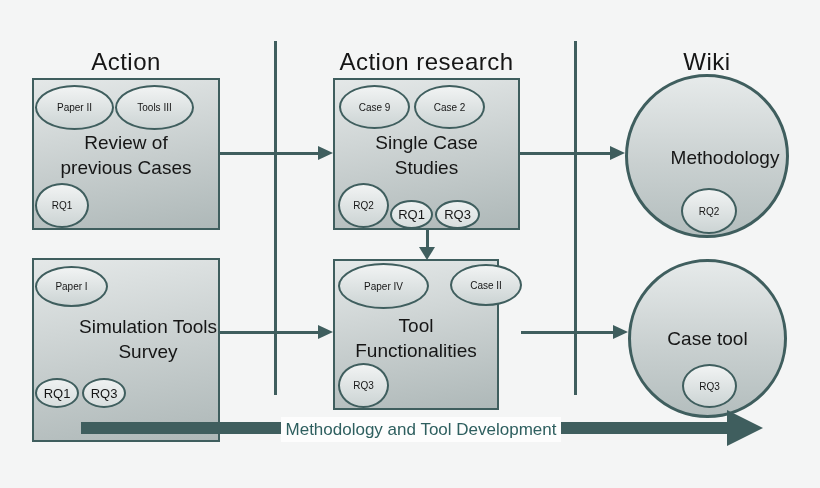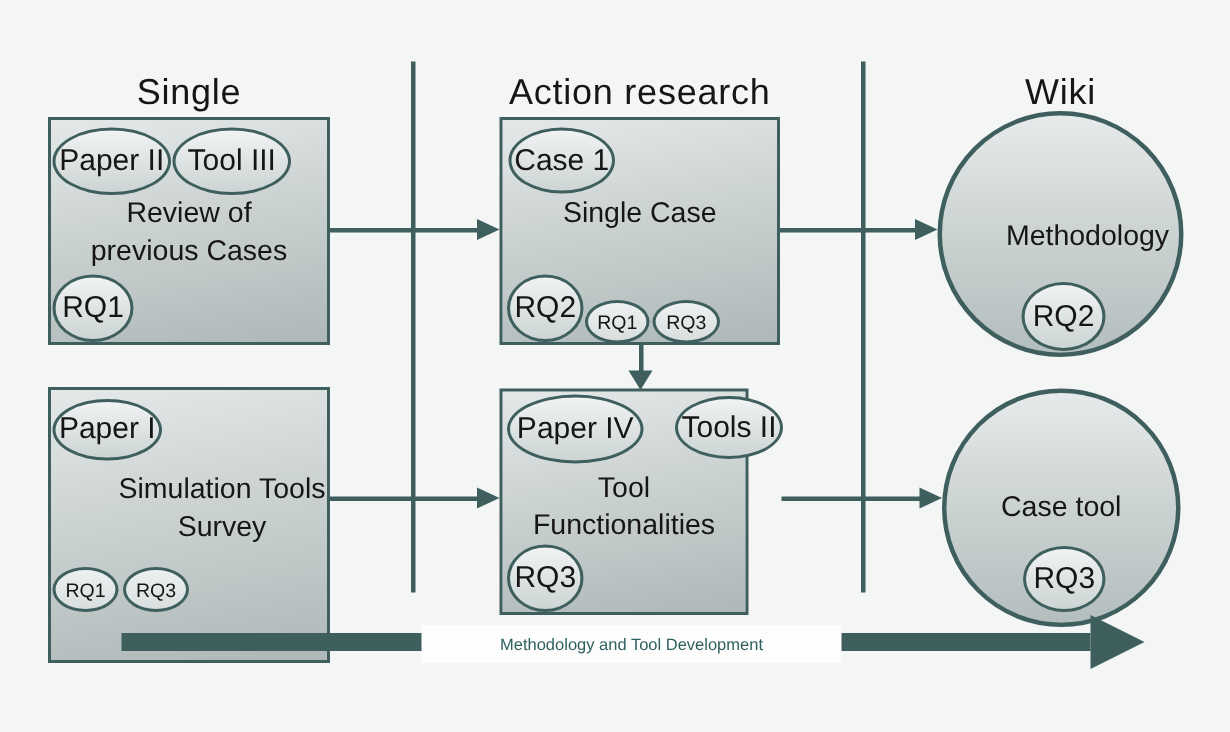--- a/index.html
+++ b/index.html
@@ -16,21 +16,21 @@
   .divider{position:absolute;width:3px;background:var(--stroke);}
 
   .node-box{position:absolute;border:2.5px solid var(--stroke);
     background:linear-gradient(170deg,#e4e8e8 0%,#c6cdcd 55%,#aeb8b8 100%);}
   .node-circle{position:absolute;border:3px solid var(--stroke);border-radius:50%;
     background:linear-gradient(180deg,#e6eaea 0%,#c9d0d0 55%,#b4bebe 100%);}
 
   .badge{position:absolute;border:2.5px solid var(--stroke);border-radius:50%;
     background:linear-gradient(180deg,#f1f3f3 0%,#ccd4d4 100%);
     display:flex;align-items:center;justify-content:center;
-    font-size:20px;color:var(--text);white-space:nowrap;}
+    font-size:10px;color:var(--text);white-space:nowrap;}
   .badge.small{font-size:13px;background:linear-gradient(180deg,#eef1f1 0%,#d8dede 100%);}
 
   .node-title{position:absolute;left:0;right:0;text-align:center;font-size:19px;
     line-height:25px;color:var(--text);}
 
   .arrow-line-h{position:absolute;height:3px;background:var(--stroke);}
   .arrow-line-v{position:absolute;width:3px;background:var(--stroke);}
   .arrow-head-right{position:absolute;width:0;height:0;
     border-top:7.5px solid transparent;border-bottom:7.5px solid transparent;
     border-left:15px solid var(--stroke);}
@@ -38,48 +38,50 @@
     border-left:8px solid transparent;border-right:8px solid transparent;
     border-top:13px solid var(--stroke);}
 
   .big-arrow-bar{position:absolute;left:81px;top:422px;width:646px;height:12px;
     background:var(--stroke);}
   .big-arrow-head{position:absolute;left:727px;top:410px;width:0;height:0;
     border-top:18px solid transparent;border-bottom:18px solid transparent;
     border-left:36px solid var(--stroke);}
   .banner{position:absolute;left:281px;top:417px;width:280px;height:25px;
     background:#fdfdfd;display:flex;align-items:center;justify-content:center;
-    font-size:11px;color:var(--banner-text);white-space:nowrap;}
+    font-size:17px;color:var(--banner-text);white-space:nowrap;}
 </style>
 </head>
 <body>
 
 <div class="canvas">
 
-  <div class="col-header" style="left:32px;top:48px;width:188px;">Single</div>
+  <div class="col-header" style="left:32px;top:48px;width:188px;">Action</div>
   <div class="col-header" style="left:333px;top:48px;width:187px;">Action research</div>
   <div class="col-header" style="left:625px;top:48px;width:164px;">Wiki</div>
 
   <div class="divider" style="left:274px;top:41px;height:354px;"></div>
   <div class="divider" style="left:574px;top:41px;height:354px;"></div>
 
   <div class="node-box" style="left:32px;top:78px;width:188px;height:152px;">
     <div class="badge" style="left:1px;top:5px;width:79px;height:45px;">Paper II</div>
-    <div class="badge" style="left:81px;top:5px;width:79px;height:45px;">Tool III</div>
+    <div class="badge" style="left:81px;top:5px;width:79px;height:45px;">Tools III</div>
     <div class="node-title" style="top:50px;">
       <div>Review of</div>
       <div>previous Cases</div>
     </div>
     <div class="badge" style="left:1px;top:103px;width:54px;height:45px;">RQ1</div>
   </div>
 
   <div class="node-box" style="left:333px;top:78px;width:187px;height:152px;">
-    <div class="badge" style="left:4px;top:5px;width:71px;height:44px;">Case 1</div>
+    <div class="badge" style="left:4px;top:5px;width:71px;height:44px;">Case 9</div>
+    <div class="badge" style="left:79px;top:5px;width:71px;height:44px;">Case 2</div>
     <div class="node-title" style="top:50px;">
       <div>Single Case</div>
+      <div>Studies</div>
     </div>
     <div class="badge" style="left:3px;top:103px;width:51px;height:45px;">RQ2</div>
     <div class="badge small" style="left:55px;top:120px;width:43px;height:29px;">RQ1</div>
     <div class="badge small" style="left:100px;top:120px;width:45px;height:29px;">RQ3</div>
   </div>
 
   <div class="node-circle" style="left:625px;top:74px;width:164px;height:164px;">
     <div class="node-title" style="top:68px;margin-left:36px;">Methodology</div>
     <div class="badge" style="left:53px;top:111px;width:56px;height:46px;">RQ2</div>
   </div>
@@ -89,21 +91,21 @@
     <div class="node-title" style="top:54px;padding-left:44px;">
       <div>Simulation Tools</div>
       <div>Survey</div>
     </div>
     <div class="badge small" style="left:1px;top:118px;width:44px;height:30px;">RQ1</div>
     <div class="badge small" style="left:48px;top:118px;width:44px;height:30px;">RQ3</div>
   </div>
 
   <div class="node-box" style="left:333px;top:259px;width:166px;height:151px;">
     <div class="badge" style="left:3px;top:2px;width:91px;height:46px;">Paper IV</div>
-    <div class="badge" style="left:115px;top:3px;width:72px;height:42px;">Tools II</div>
+    <div class="badge" style="left:115px;top:3px;width:72px;height:42px;">Case II</div>
     <div class="node-title" style="top:52px;">
       <div>Tool</div>
       <div>Functionalities</div>
     </div>
     <div class="badge" style="left:3px;top:102px;width:51px;height:45px;">RQ3</div>
   </div>
 
   <div class="node-circle" style="left:628px;top:259px;width:159px;height:159px;">
     <div class="node-title" style="top:64px;">Case tool</div>
     <div class="badge" style="left:51px;top:102px;width:55px;height:44px;">RQ3</div>

